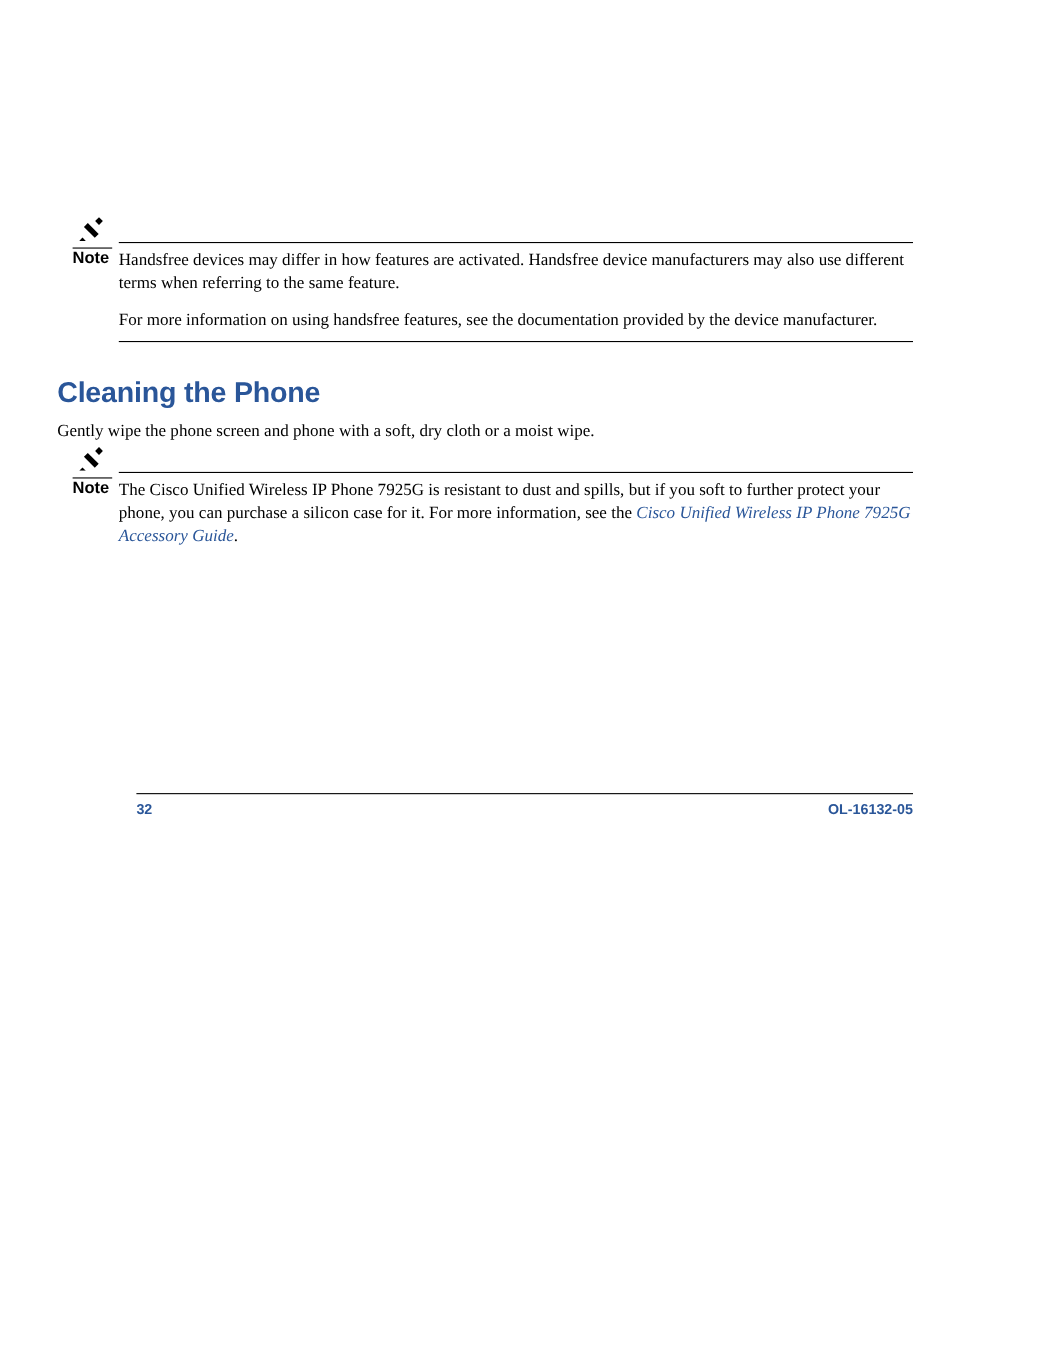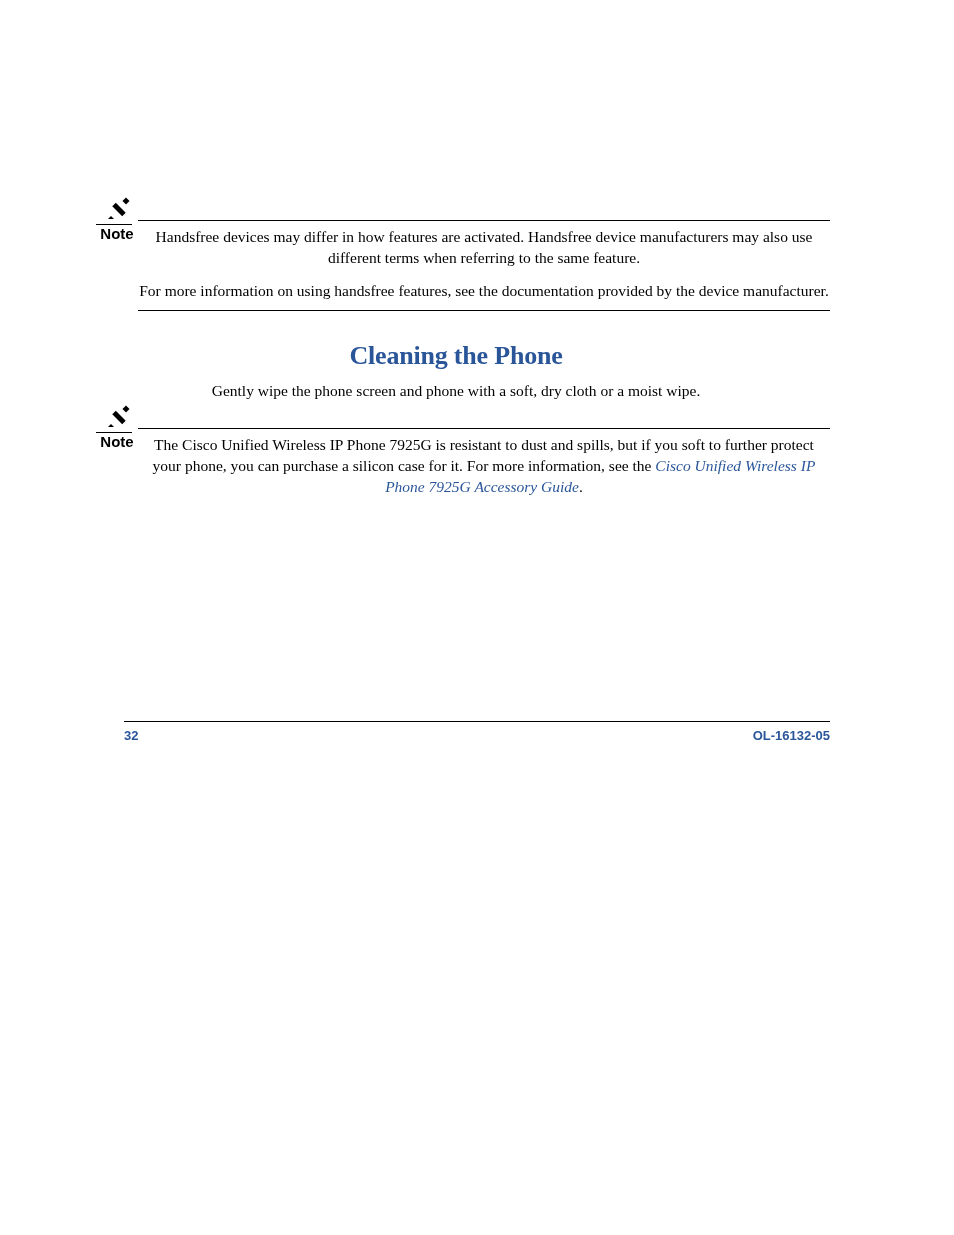--- a/index.html
+++ b/index.html
@@ -9,22 +9,21 @@
     height: 1235px;
     background: #fff;
     font-family: "Times New Roman", Times, serif;
     color: #000;
   }
   .page {
     position: relative;
     width: 954px;
     height: 899px;
     box-sizing: border-box;
-    padding: 220px 124px 0 82px;
-    text-align: center;
+    padding: 220px 124px 0 52px;
   }
   .note-block {
     display: flex;
     align-items: flex-start;
     border-top: 1px solid #000;
     border-bottom: 1px solid #000;
     padding: 6px 0 8px 0;
     margin-bottom: 30px;
     margin-left: 56px;
   }
@@ -62,21 +61,21 @@
     line-height: 1.35;
     flex: 1;
   }
   .note-body p {
     margin: 0 0 12px 0;
   }
   .note-body p:last-child {
     margin-bottom: 0;
   }
   h1.section {
-    font-family: Liberation Serif, serif;
+    font-family: Liberation Sans, sans-serif;
     font-weight: 700;
     font-size: 26px;
     color: #2a5699;
     margin: 28px 0 10px 0;
     letter-spacing: -0.2px;
   }
   .body-text {
     font-size: 15.5px;
     line-height: 1.35;
     margin: 0 0 26px 0;

